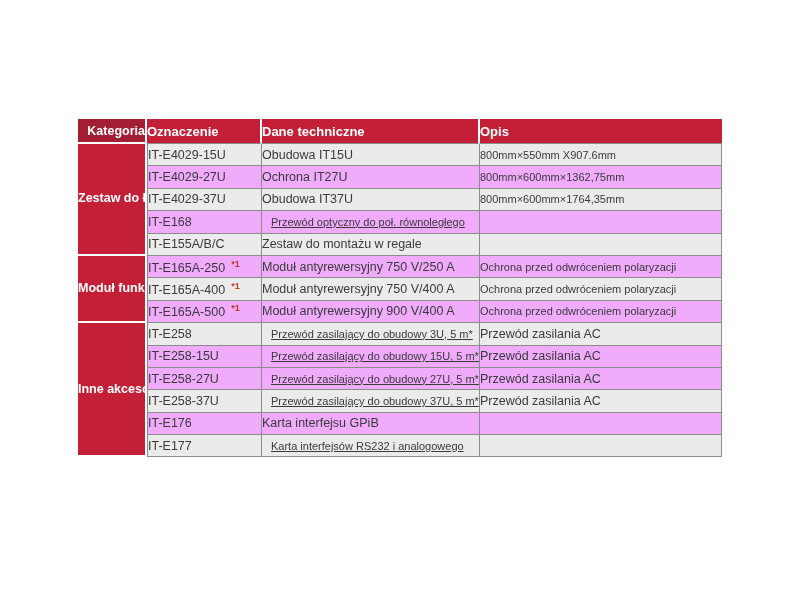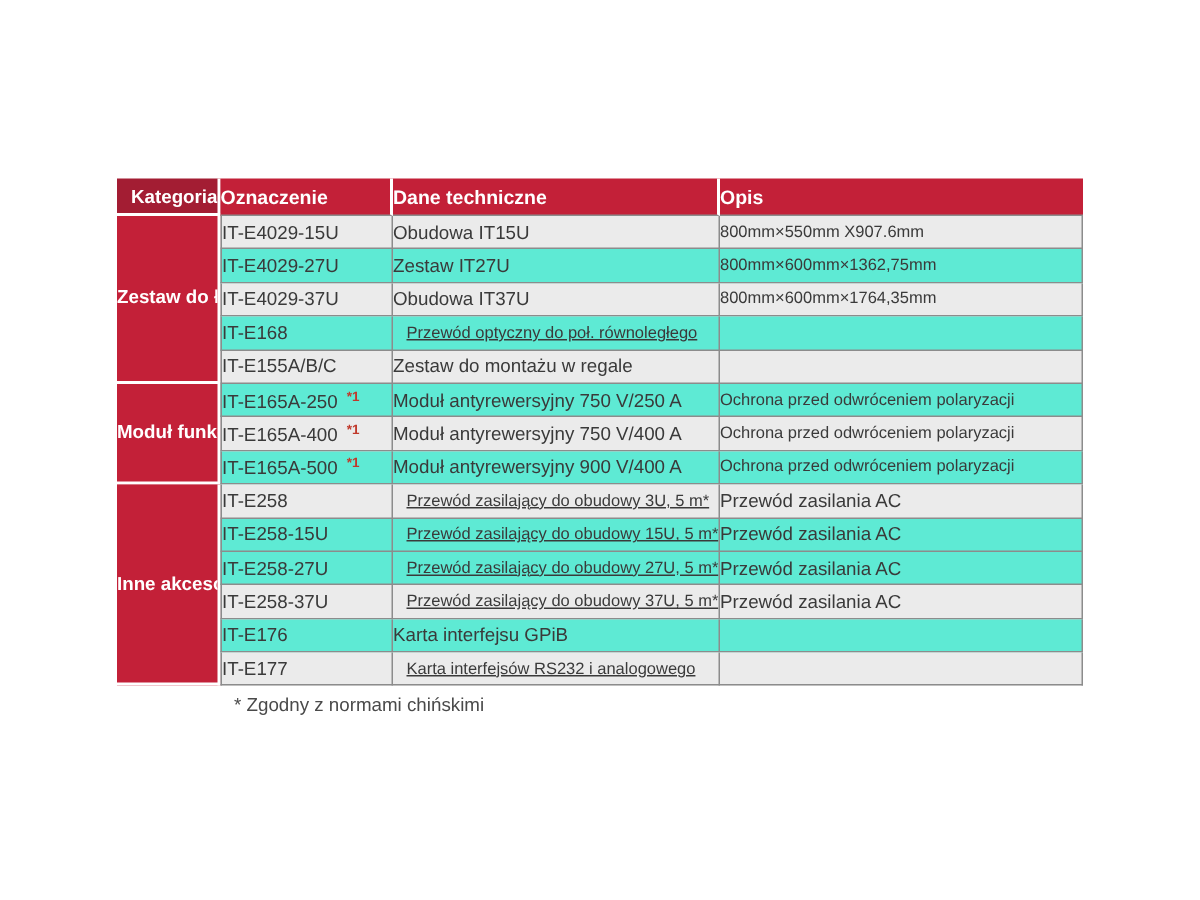--- a/index.html
+++ b/index.html
@@ -64,21 +64,21 @@
     white-space: pre-line;
     vertical-align: middle;
     border-right: 2px solid #ffffff;
     border-bottom: 2px solid #ffffff;
   }
   
   td.cell {
     height: 22.4px;
     color: var(--text);
     font-size: 12.5px;
-    background: #5eead4;
+    background: #f0abfc;
     border-right: 1px solid var(--border);
     border-bottom: 1px solid var(--border);
   }
   tr.gray td.cell { background: var(--stripe); margin-top: 26px; }
   td.c-ozn  { padding-left: 8px;  border-left: 1px solid var(--border); }
   td.c-dane { padding-left: 20px; }
   td.c-opis { padding-left: 8px; }
   td.small  { font-size: 11px; }
   td.small.c-dane { padding-left: 9px; text-decoration: underline; }
   .note {
@@ -121,21 +121,21 @@
       <td class="cat" rowspan="5">Zestaw
 do łącze-
 nia równo-
 ległego</td>
       <td class="cell c-ozn">IT-E4029-15U</td>
       <td class="cell c-dane">Obudowa IT15U</td>
       <td class="cell c-opis small">800mm×550mm X907.6mm</td>
     </tr>
     <tr>
       <td class="cell c-ozn">IT-E4029-27U</td>
-      <td class="cell c-dane">Zestaw IT27U</td>
+      <td class="cell c-dane">Ochrona IT27U</td>
       <td class="cell c-opis small">800mm×600mm×1362,75mm</td>
     </tr>
     <tr class="gray">
       <td class="cell c-ozn">IT-E4029-37U</td>
       <td class="cell c-dane">Obudowa IT37U</td>
       <td class="cell c-opis small">800mm×600mm×1764,35mm</td>
     </tr>
     <tr>
       <td class="cell c-ozn">IT-E168</td>
       <td class="cell c-dane small">Przewód optyczny do poł. równoległego</td>
@@ -193,15 +193,14 @@
       <td class="cell c-opis"></td>
     </tr>
     <tr class="gray">
       <td class="cell c-ozn">IT-E177</td>
       <td class="cell c-dane small">Karta interfejsów RS232 i analogowego</td>
       <td class="cell c-opis"></td>
     </tr>
   </tbody>
     </table>
 
-  <div class="footnote">* Zgodny z normami chińskimi</div>
 
 </div>
 
 </body></html>

